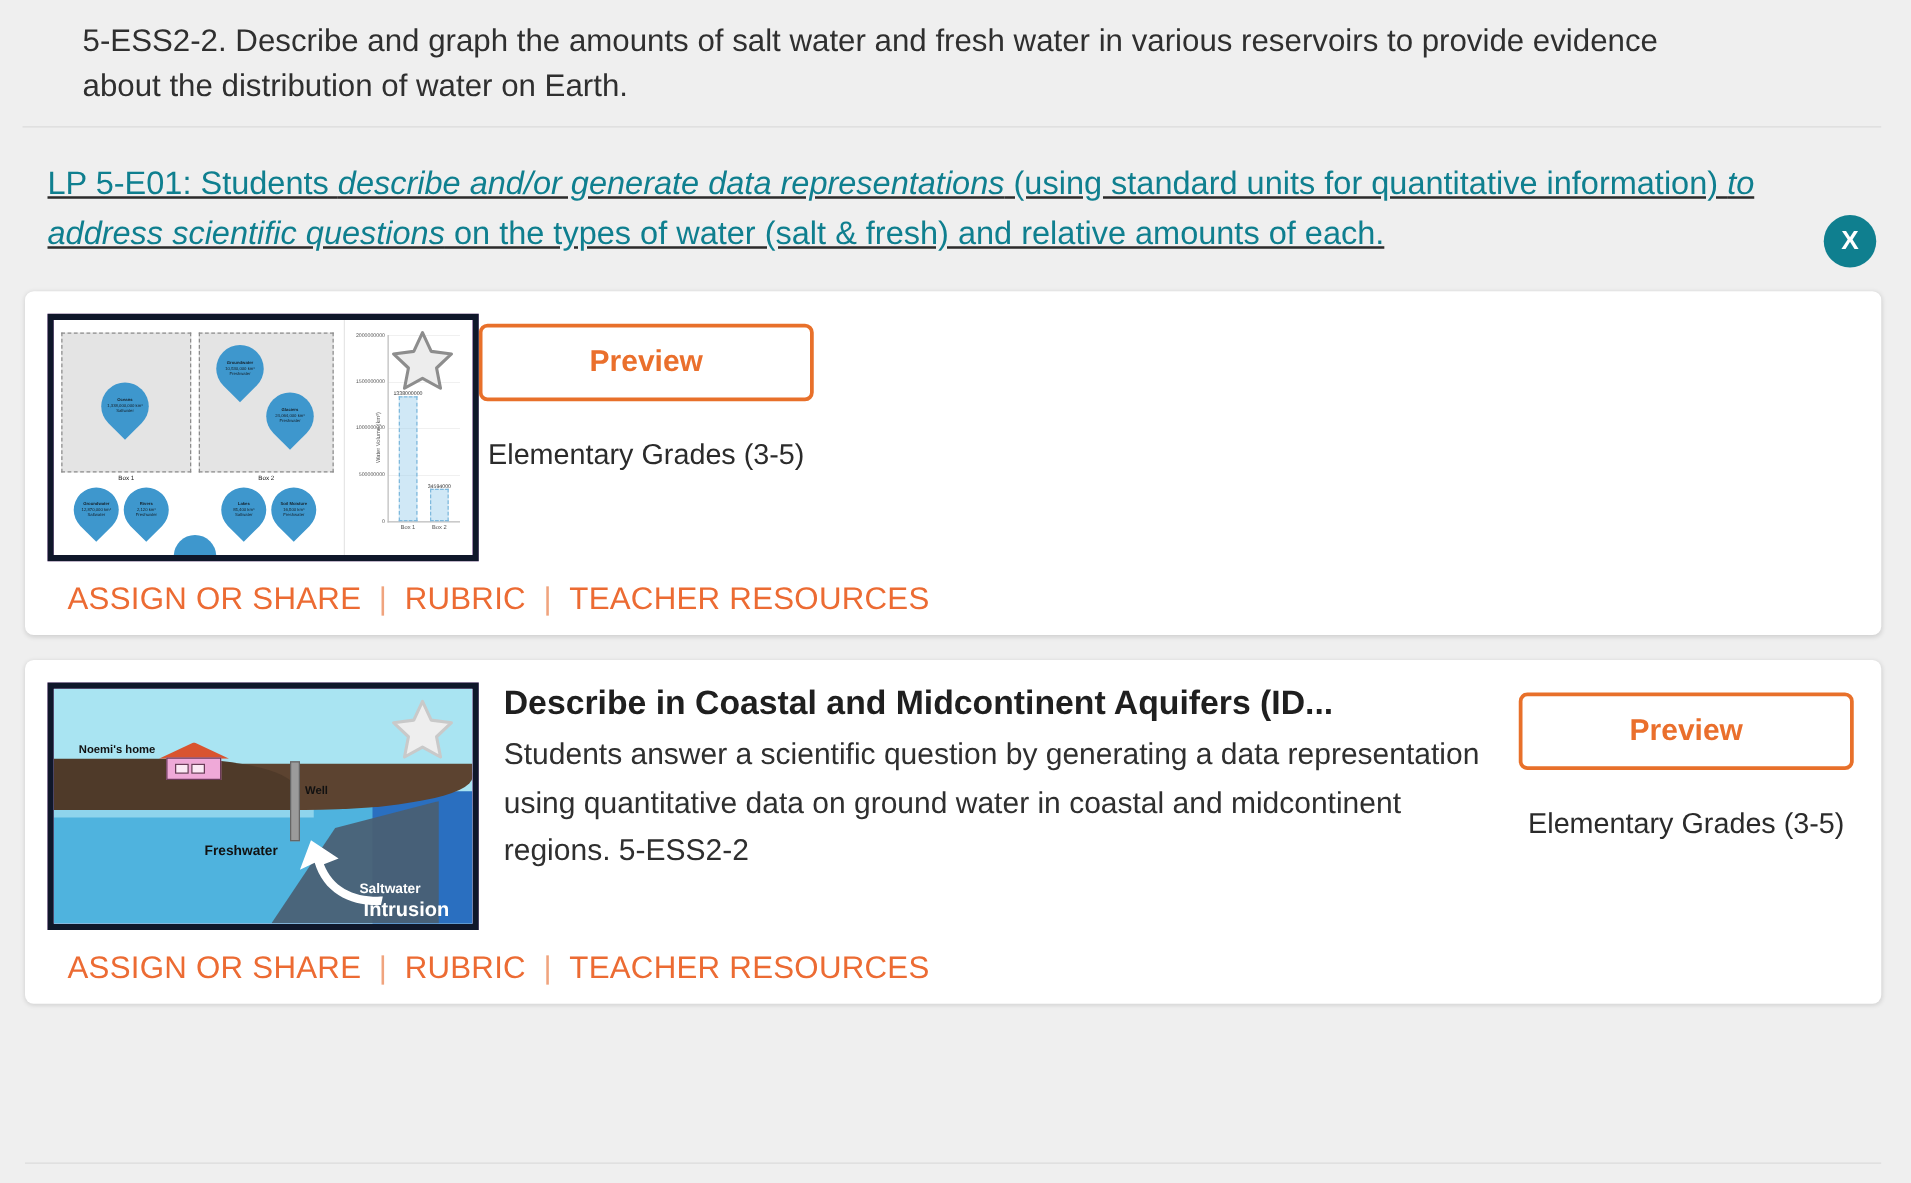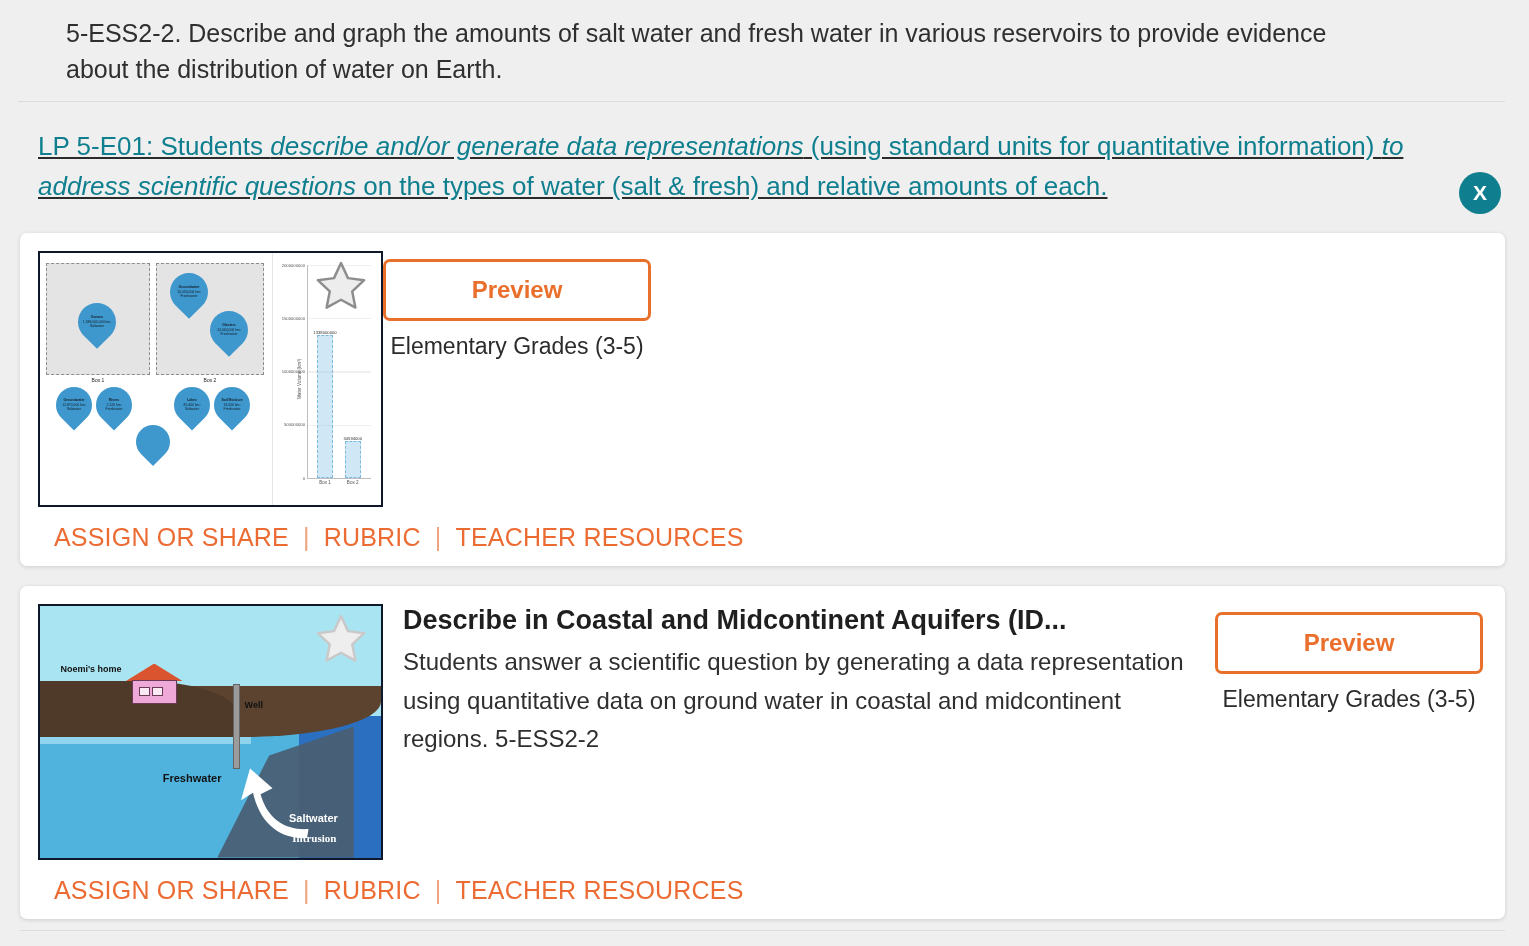--- a/index.html
+++ b/index.html
@@ -75,25 +75,25 @@
     padding: 18px 22px 14px 18px;
   }
   .card-main {
     display: flex;
     align-items: flex-start;
   }
 
   .thumb {
     position: relative;
     width: 345px;
-    height: 256px;
+    height: 198px;
     flex: 0 0 345px;
     overflow: hidden;
     background: #f0abfc;
-    border: 2px solid #0f172a;
+    border: 5px solid #0f172a;
     box-sizing: border-box;
   }
 
   .star-fav {
     position: absolute;
     right: 12px;
     top: 6px;
     width: 56px;
     height: 54px;
     z-index: 5;
@@ -325,21 +325,21 @@
     border-radius: 7px;
     background: #ffffff;
     color: #ea6f2c;
     font-size: 24px;
     font-weight: 700;
     padding: 14px 0;
     cursor: pointer;
     font-family: "Liberation Sans", sans-serif;
   }
   .grade-label {
-    margin-top: 11px;
+    margin-top: 28px;
     font-size: 23px;
     line-height: 1.3;
     color: #2b2b2b;
   }
 
   .card-links {
     margin-top: 16px;
     padding-left: 16px;
     display: flex;
     align-items: center;
@@ -516,21 +516,21 @@
         <div class="aq-well"></div>
 
         <svg class="aq-arrow" viewBox="0 0 100 100" preserveAspectRatio="none">
           <path d="M92 94 C 60 96, 30 78, 20 34 L 4 44 L 16 2 L 46 28 L 30 36 C 40 70, 64 84, 94 82 Z" fill="#ffffff"></path>
         </svg>
 
         <div class="aq-label" style="left:6%; top:23%;">Noemi's home</div>
         <div class="aq-label" style="left:60%; top:28%;margin-top:24px;">Well</div>
         <div class="aq-label" style="left:36%; top:66%; font-size:11px;">Freshwater</div>
         <div class="aq-label light" style="left:73%; top:82%; font-size:11px;">Saltwater</div>
-        <div class="aq-label light" style="left:74%; top:90%; font-size:11px;font-family:Liberation Serif, serif;">Intrusion</div>
+        <div class="aq-label light" style="left:74%; top:90%; font-size:16px;">Intrusion</div>
       </div>
 
       <svg class="star-fav" viewBox="0 0 24 24">
         <path d="M12 1.8l3.1 6.7 7.2.9-5.3 5 1.4 7.2L12 18.1 5.6 21.6 7 14.4l-5.3-5 7.2-.9z" fill="#eeeeee" stroke="#c9c9c9" stroke-width="1.1" stroke-linejoin="round"></path>
       </svg>
     </div>
 
     <div class="card-body">
       <div class="card-title">Describe in Coastal and Midcontinent Aquifers (ID...</div>
       <div class="card-desc">Students answer a scientific question by generating a data representation using quantitative data on ground water in coastal and midcontinent regions. 5-ESS2-2</div>

